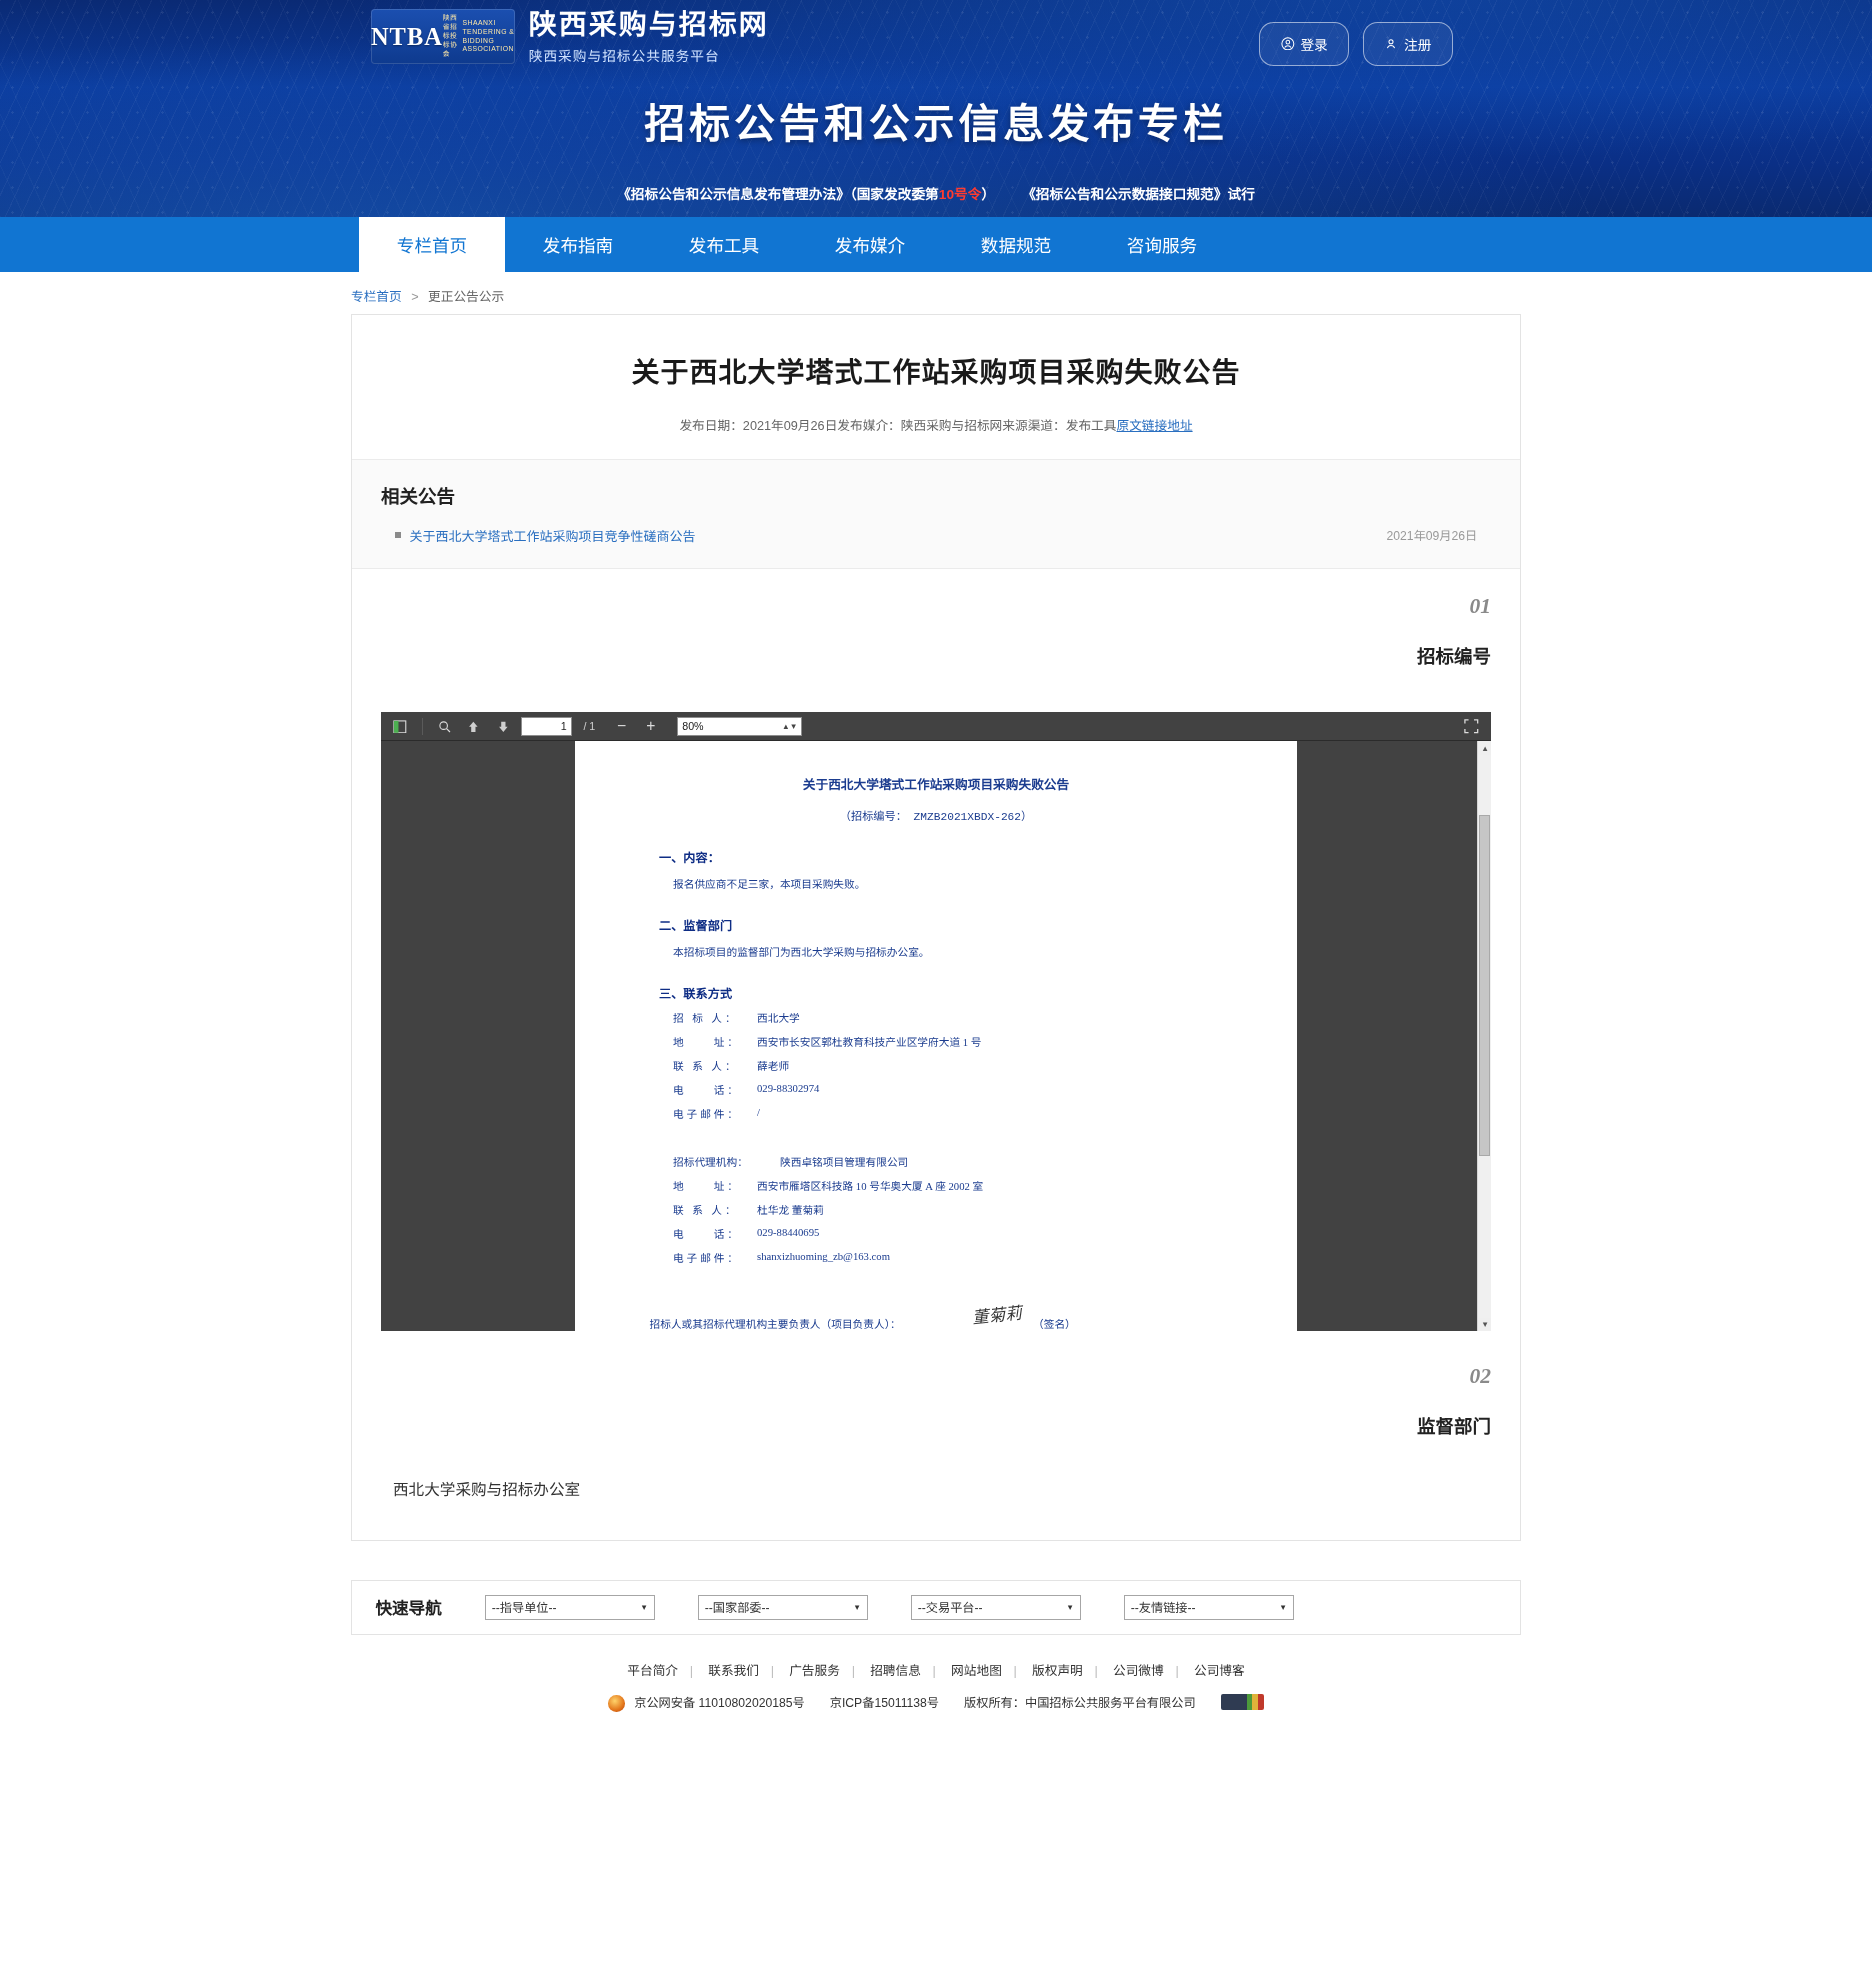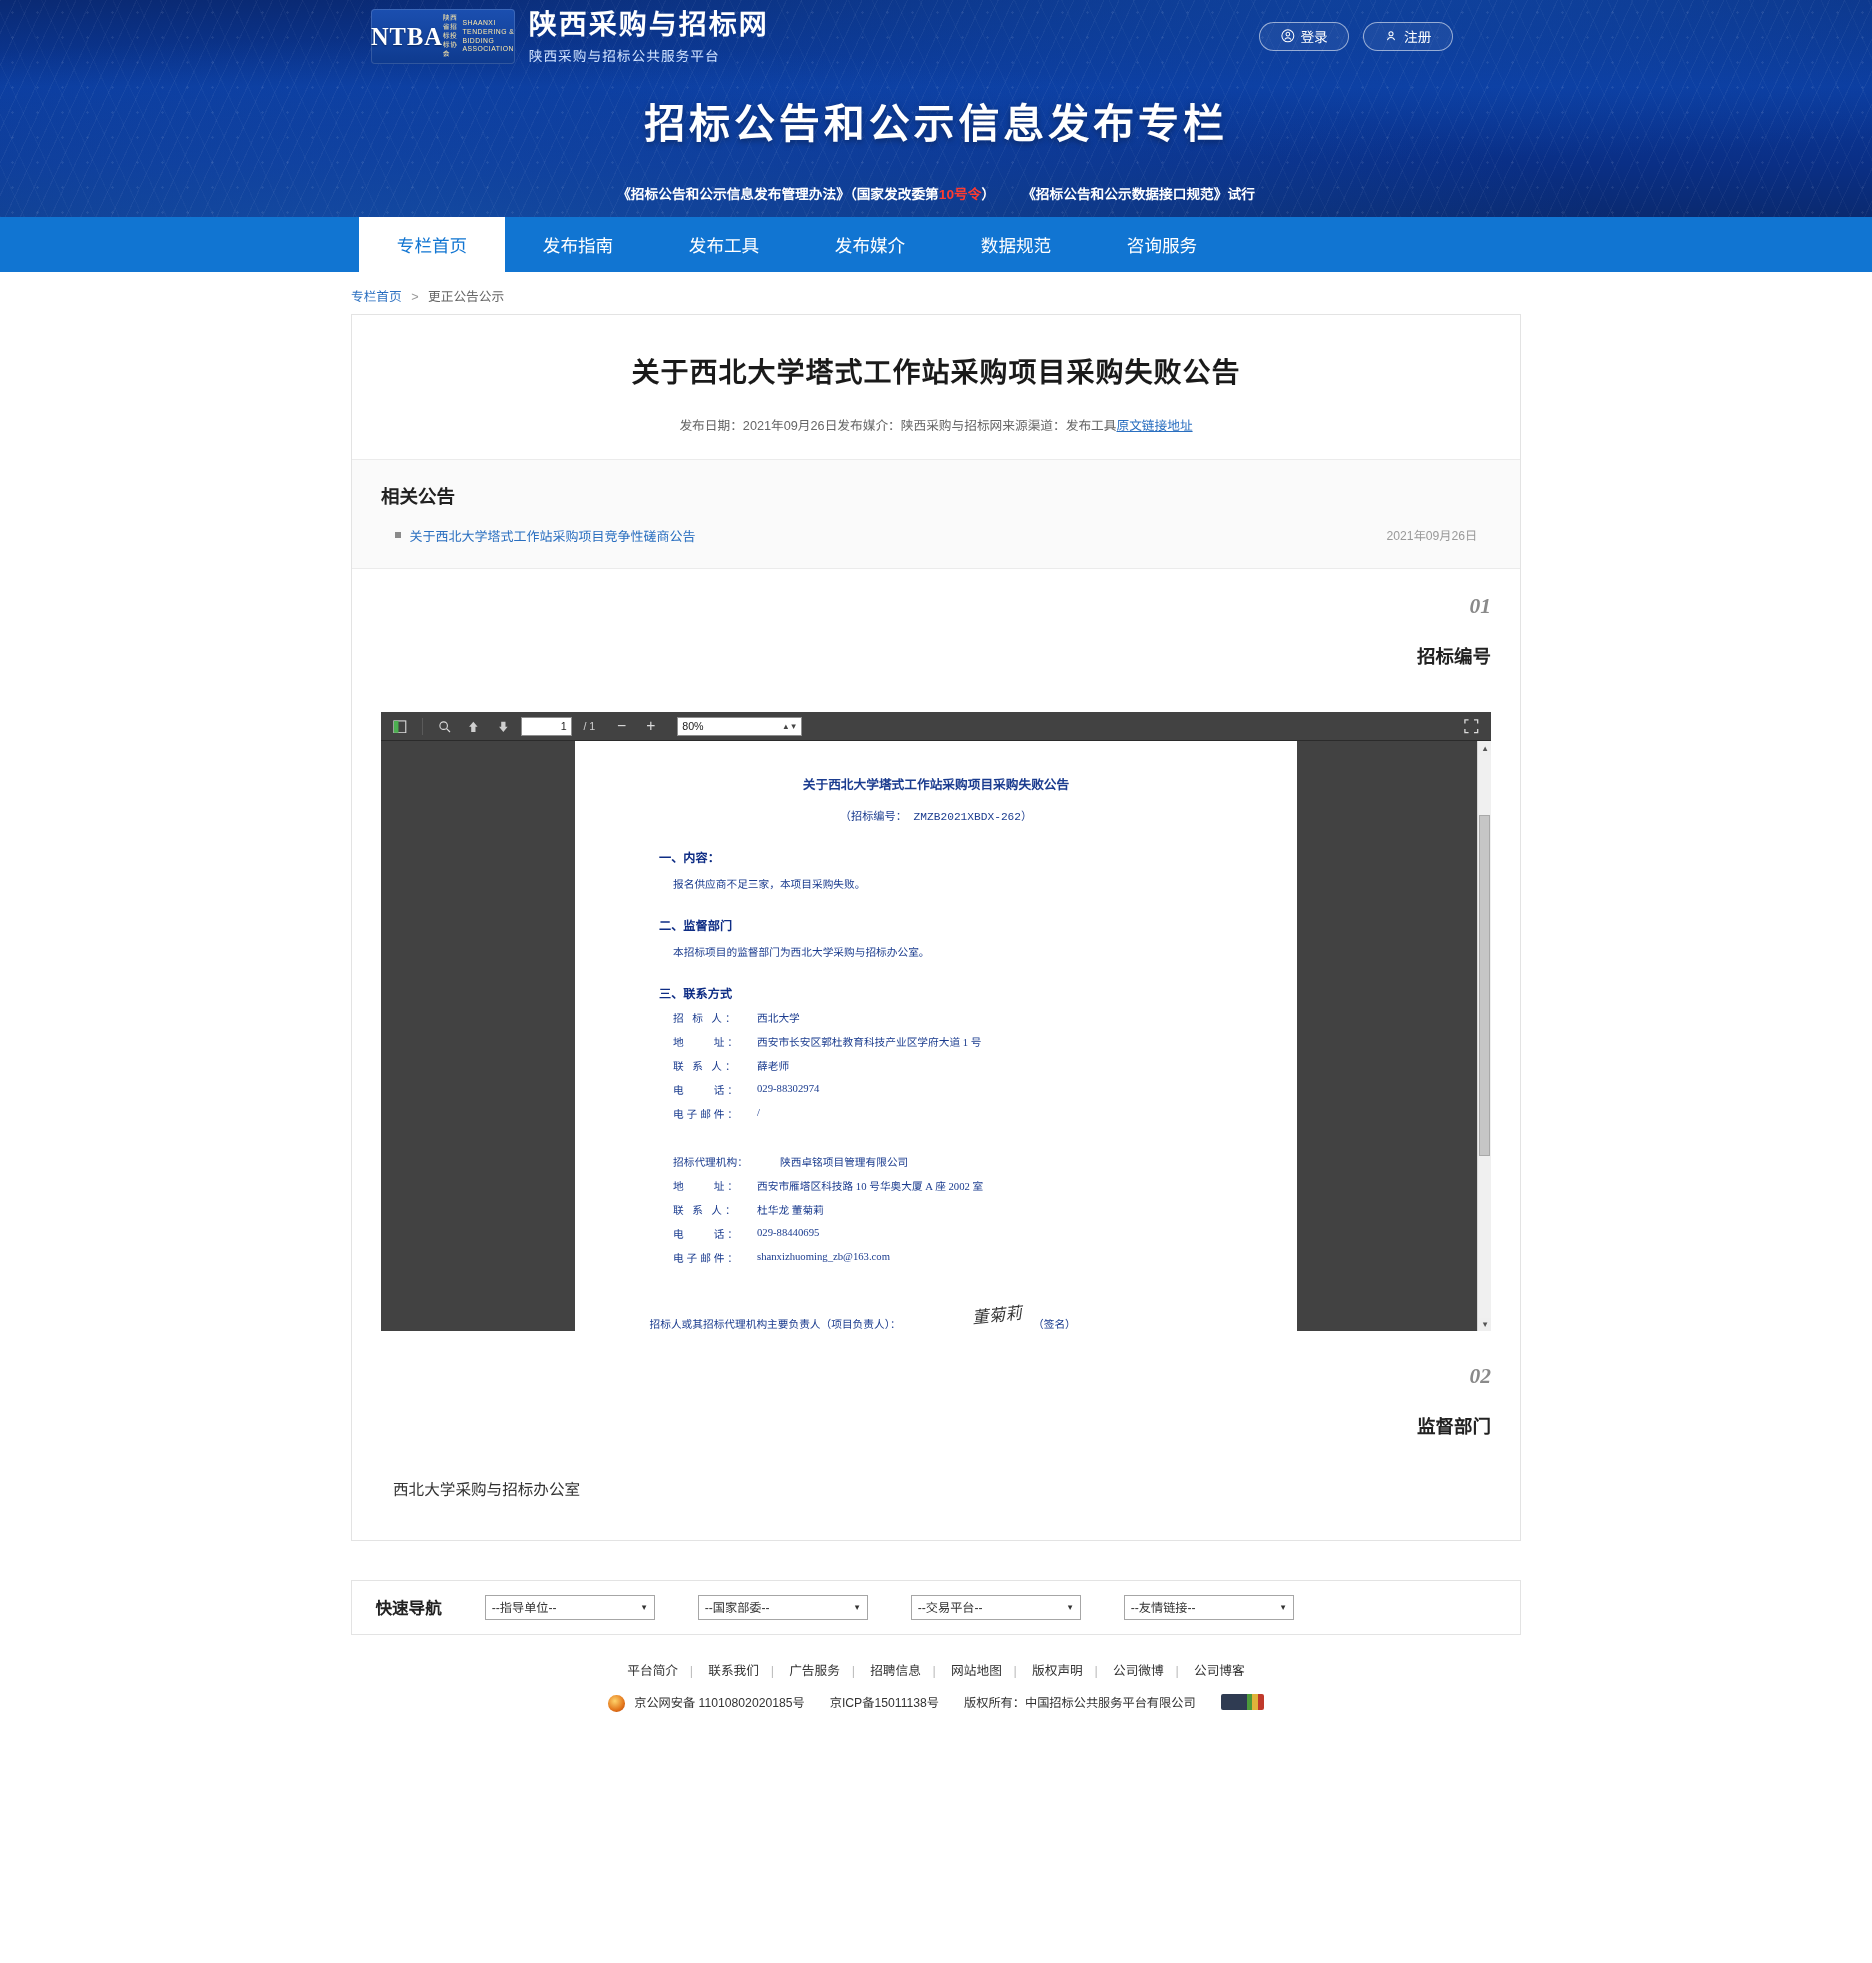--- a/index.html
+++ b/index.html
@@ -62,21 +62,21 @@
     line-height: 1.2;
   }
   .logo-text .l2 {
     font-size: 13.7px; color: #cfe2ff; letter-spacing: 1px; margin-top: 3.9px;
   }
   .auth {
     position: absolute; right: 419px; top: 21.5px;
     display: flex; gap: 13.7px; z-index: 3;
   }
   .auth .btn {
-    min-width: 90px; height: 29px;
+    min-width: 90px; height: 44px;
     border: 1px solid rgba(255,255,255,.55);
     border-radius: 14.6px;
     color: #fff; font-size: 13.7px;
     display: flex; align-items: center; justify-content: center; gap: 5.9px;
     background: rgba(255,255,255,.06);
     cursor: pointer;
   }
   .auth .btn svg { display:block; }
   .header-title {
     position: absolute; top: 90px; left: 0; right: 0;

